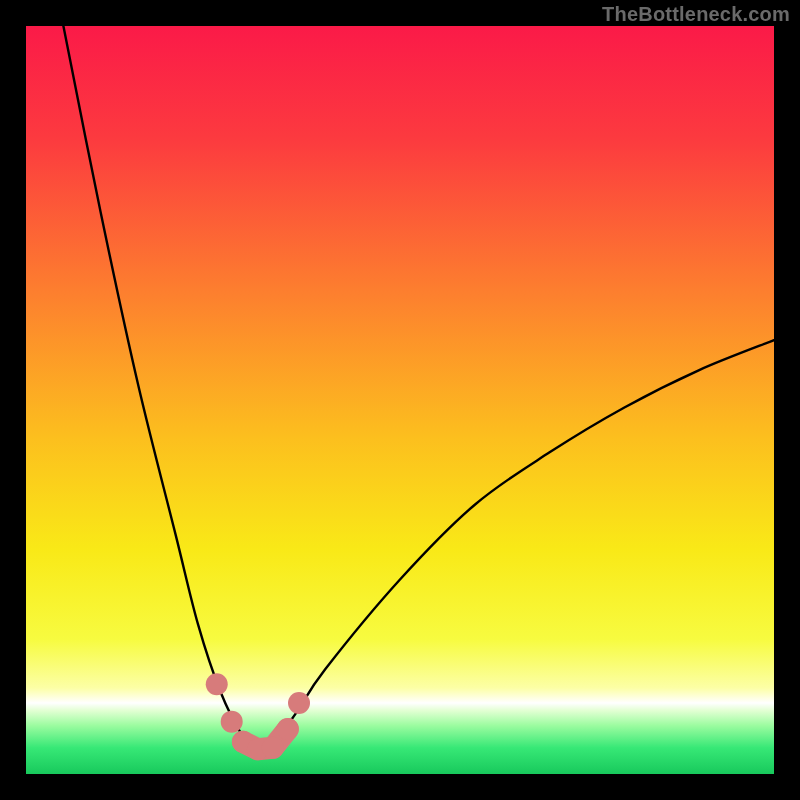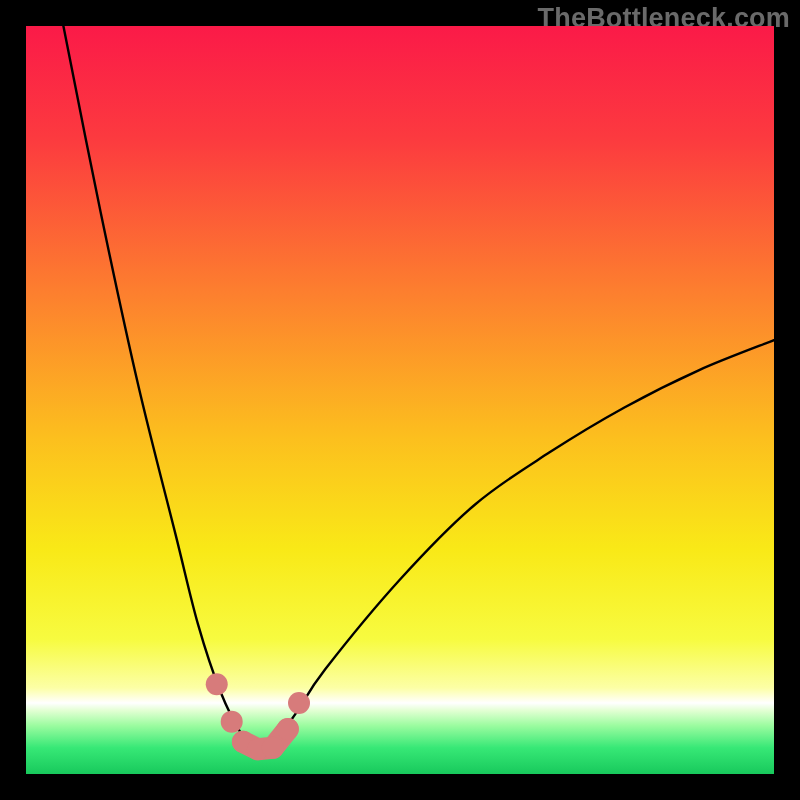--- a/index.html
+++ b/index.html
@@ -31,21 +31,21 @@
   .curve-svg {
     position: absolute;
     inset: 0;
     width: 100%;
     height: 100%;
   }
   .attribution {
     position: absolute;
     top: 3px;
     right: 10px;
-    font-size: 27px;
+    font-size: 20px;
     font-weight: 600;
     color: #6a6a6a;
     letter-spacing: 0.2px;
   }
 </style>
 </head>
 <body>
 
 <div class="frame">
 

